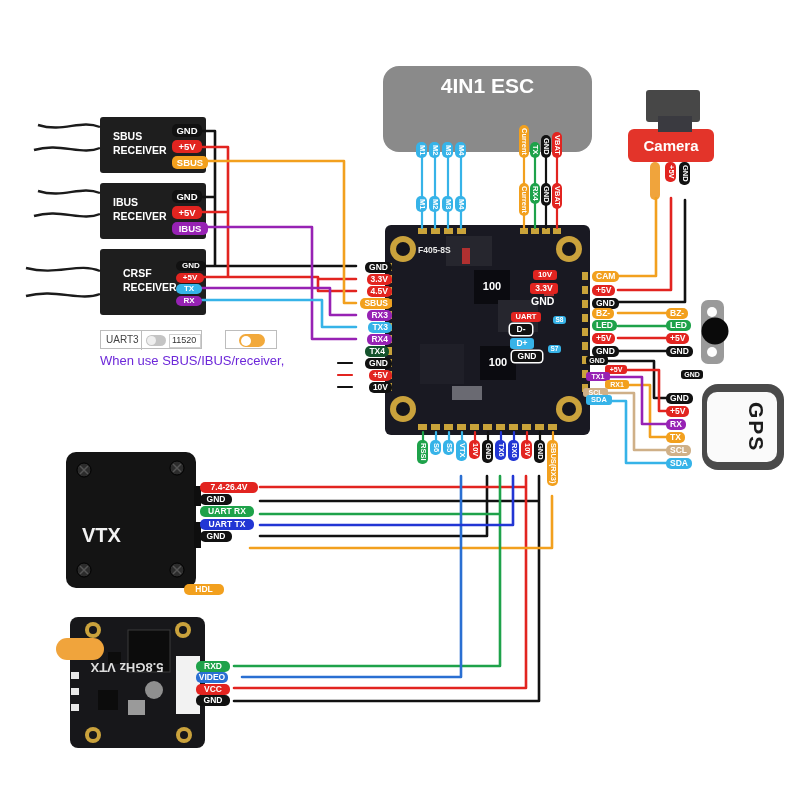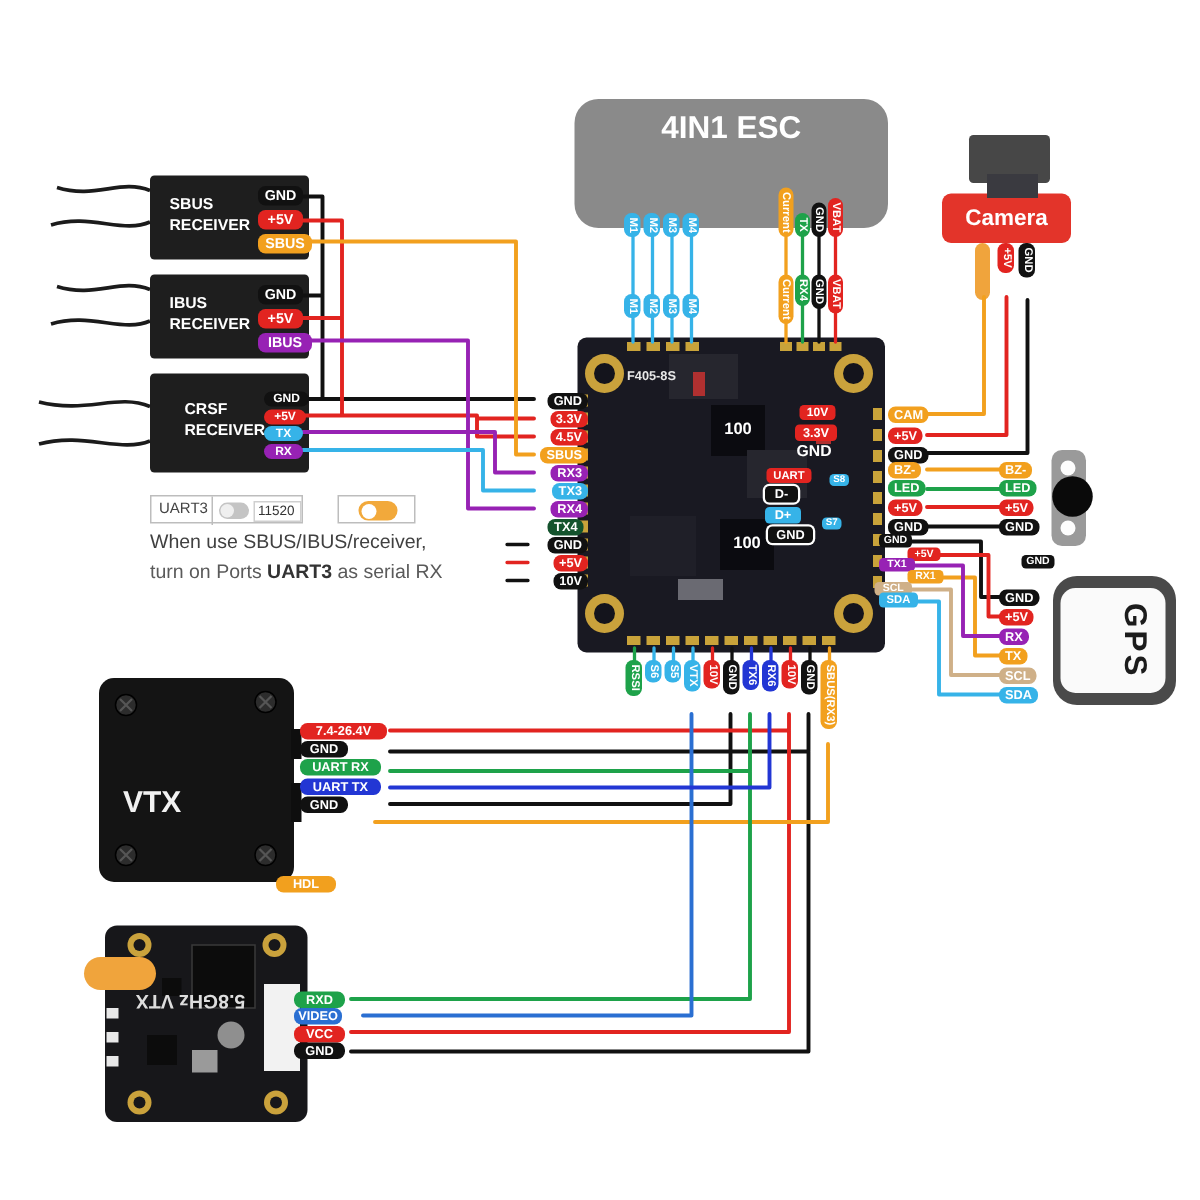--- a/index.html
+++ b/index.html
@@ -321,18 +321,15 @@
     </span>
     <span style="position:absolute;left:68px;top:3px;width:30px;height:12px;border:1px solid #cfcfcf;">
       <span style="position:absolute;left:2px;top:0px;font-size:9px;color:#333;">11520</span>
     </span>
   </div>
   <div class="box notebox" style="left:225px;top:330px;width:52px;height:19px;">
     <span style="position:absolute;left:13px;top:3px;width:26px;height:13px;background:#f2a93b;border-radius:7px;">
       <span style="position:absolute;left:1.5px;top:1.5px;width:10px;height:10px;background:#fff;border-radius:50%;"></span>
     </span>
   </div>
-  <div class="txt" style="left:100px;top:353px;font-size:13px;color:#404040;">When use SBUS/IBUS/receiver,</div>
-  <div class="txt" style="left:100px;top:373px;font-size:13px;color:#5a5a5a;">
-    <span>turn on Ports </span><span style="font-weight:bold;color:#333;">UART3</span><span> as serial RX</span>
-  </div>
+  <div class="txt" style="left:100px;top:353px;font-size:13px;color:#6d28d9;">When use SBUS/IBUS/receiver,</div>
 
 </div>
 
 </body></html>

